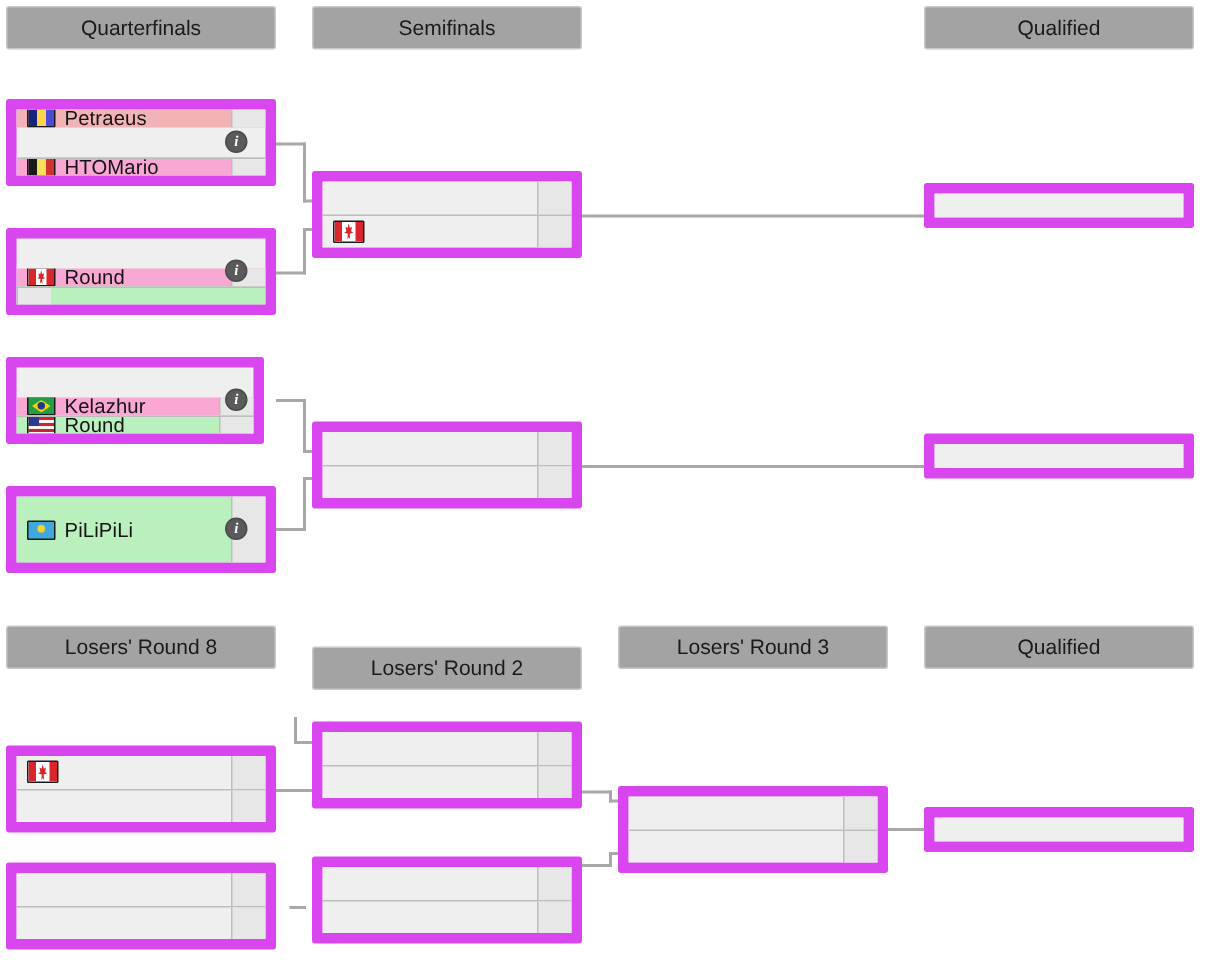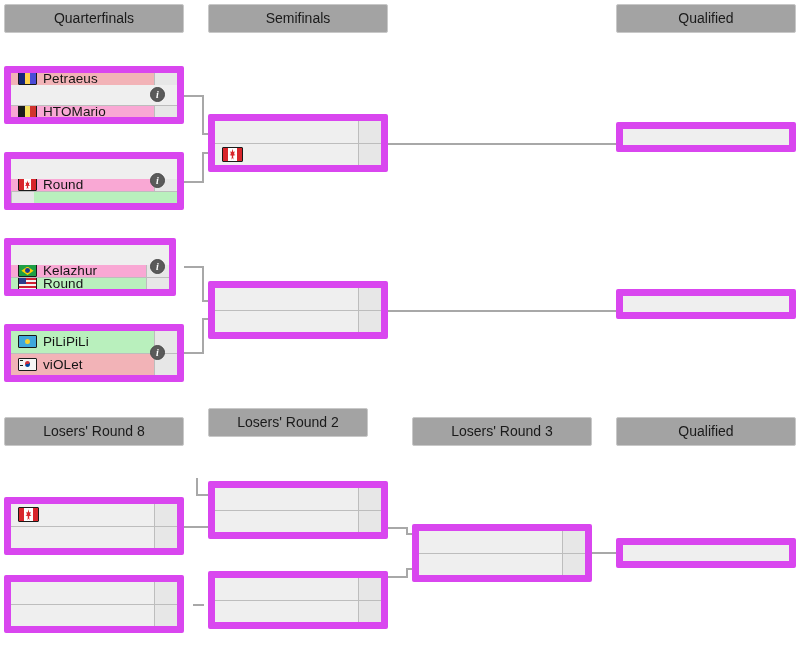--- a/index.html
+++ b/index.html
@@ -168,27 +168,20 @@
 <div class="abs infobadge" style="left:150px;top:259px;">i</div>
 
 <div class="abs match" style="left:4px;top:324px;width:180px;height:58px;">
   <div class="mrow bg-win">
     <div class="pname">
       <span class="flag f-kz"></span>
       <span class="lbl">PiLiPiLi</span>
     </div>
     <div class="score"></div>
   </div>
-  <div class="mrow bg-lose">
-    <div class="pname">
-      <span class="flag f-kr"></span>
-      <span class="lbl">viOLet</span>
-    </div>
-    <div class="score"></div>
-  </div>
 </div>
 <div class="abs infobadge" style="left:150px;top:345px;">i</div>
 
 <div class="abs match" style="left:208px;top:114px;width:180px;height:58px;">
   <div class="mrow bg-none">
     <div class="pname">
       <span class="lbl"></span>
     </div>
     <div class="score"></div>
   </div>
@@ -227,21 +220,21 @@
 </div>
 <div class="abs match" style="left:616px;top:289px;width:180px;height:30px;">
   <div class="mrow bg-none">
     <div class="pname">
       <span class="lbl"></span>
     </div>
   </div>
 </div>
 
 <div class="abs round-header" style="left:4px;top:417px;width:180px;">Losers' Round 8</div>
-<div class="abs round-header" style="left:208px;top:408px;width:160px;">Losers' Round 2</div>
+<div class="abs round-header" style="left:208px;top:431px;width:180px;">Losers' Round 2</div>
 <div class="abs round-header" style="left:412px;top:417px;width:180px;">Losers' Round 3</div>
 <div class="abs round-header" style="left:616px;top:417px;width:180px;">Qualified</div>
 
 <div class="abs lh" style="left:184px;top:526px;width:26px;"></div>
 
 <div class="abs lv" style="left:196px;top:478px;height:18px;"></div>
 <div class="abs lh" style="left:196px;top:494px;width:14px;"></div>
 
 <div class="abs lh" style="left:388px;top:527px;width:20px;"></div>
 <div class="abs lv" style="left:406px;top:527px;height:8px;"></div>

